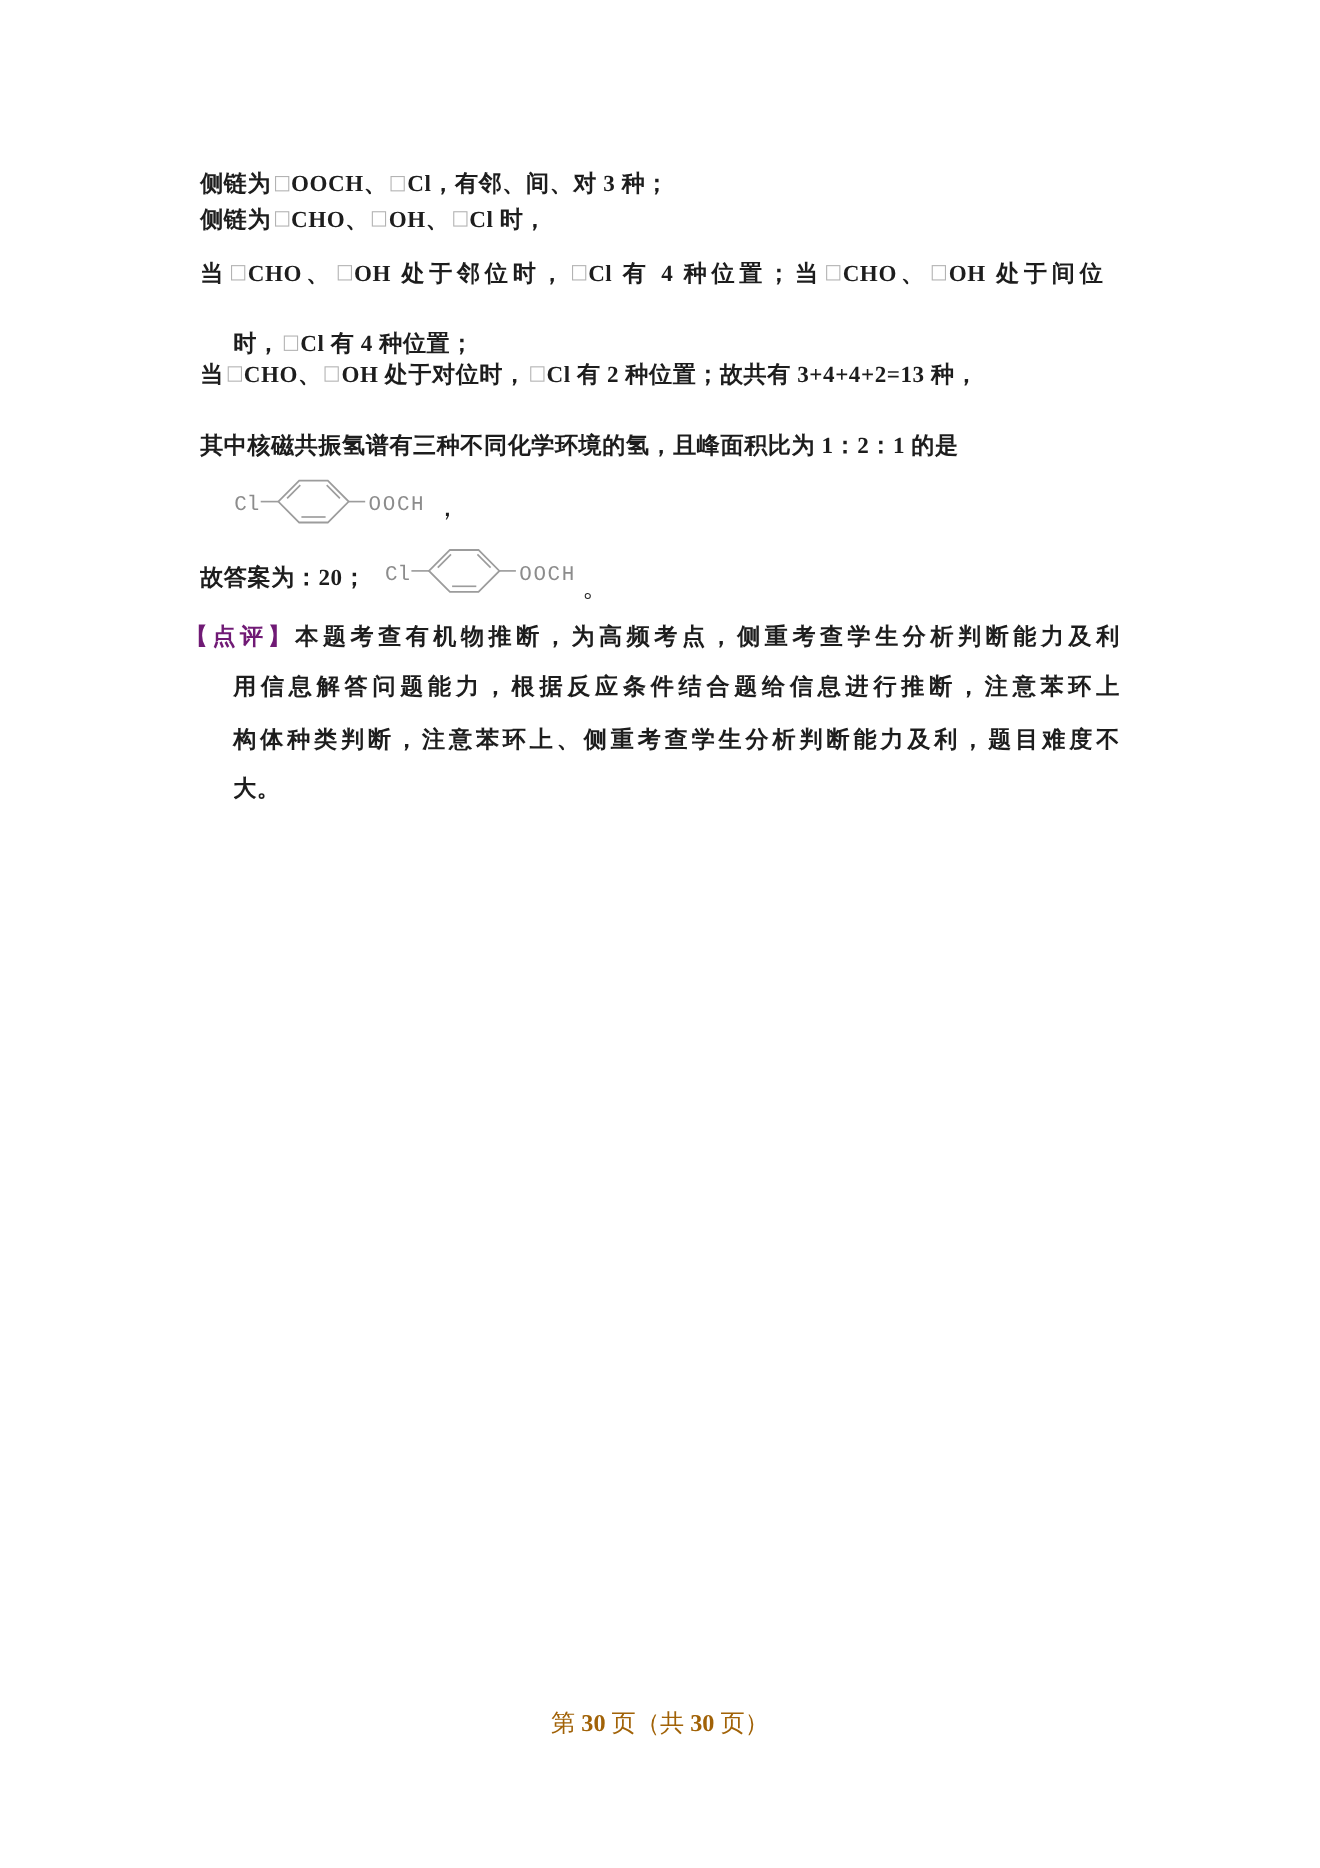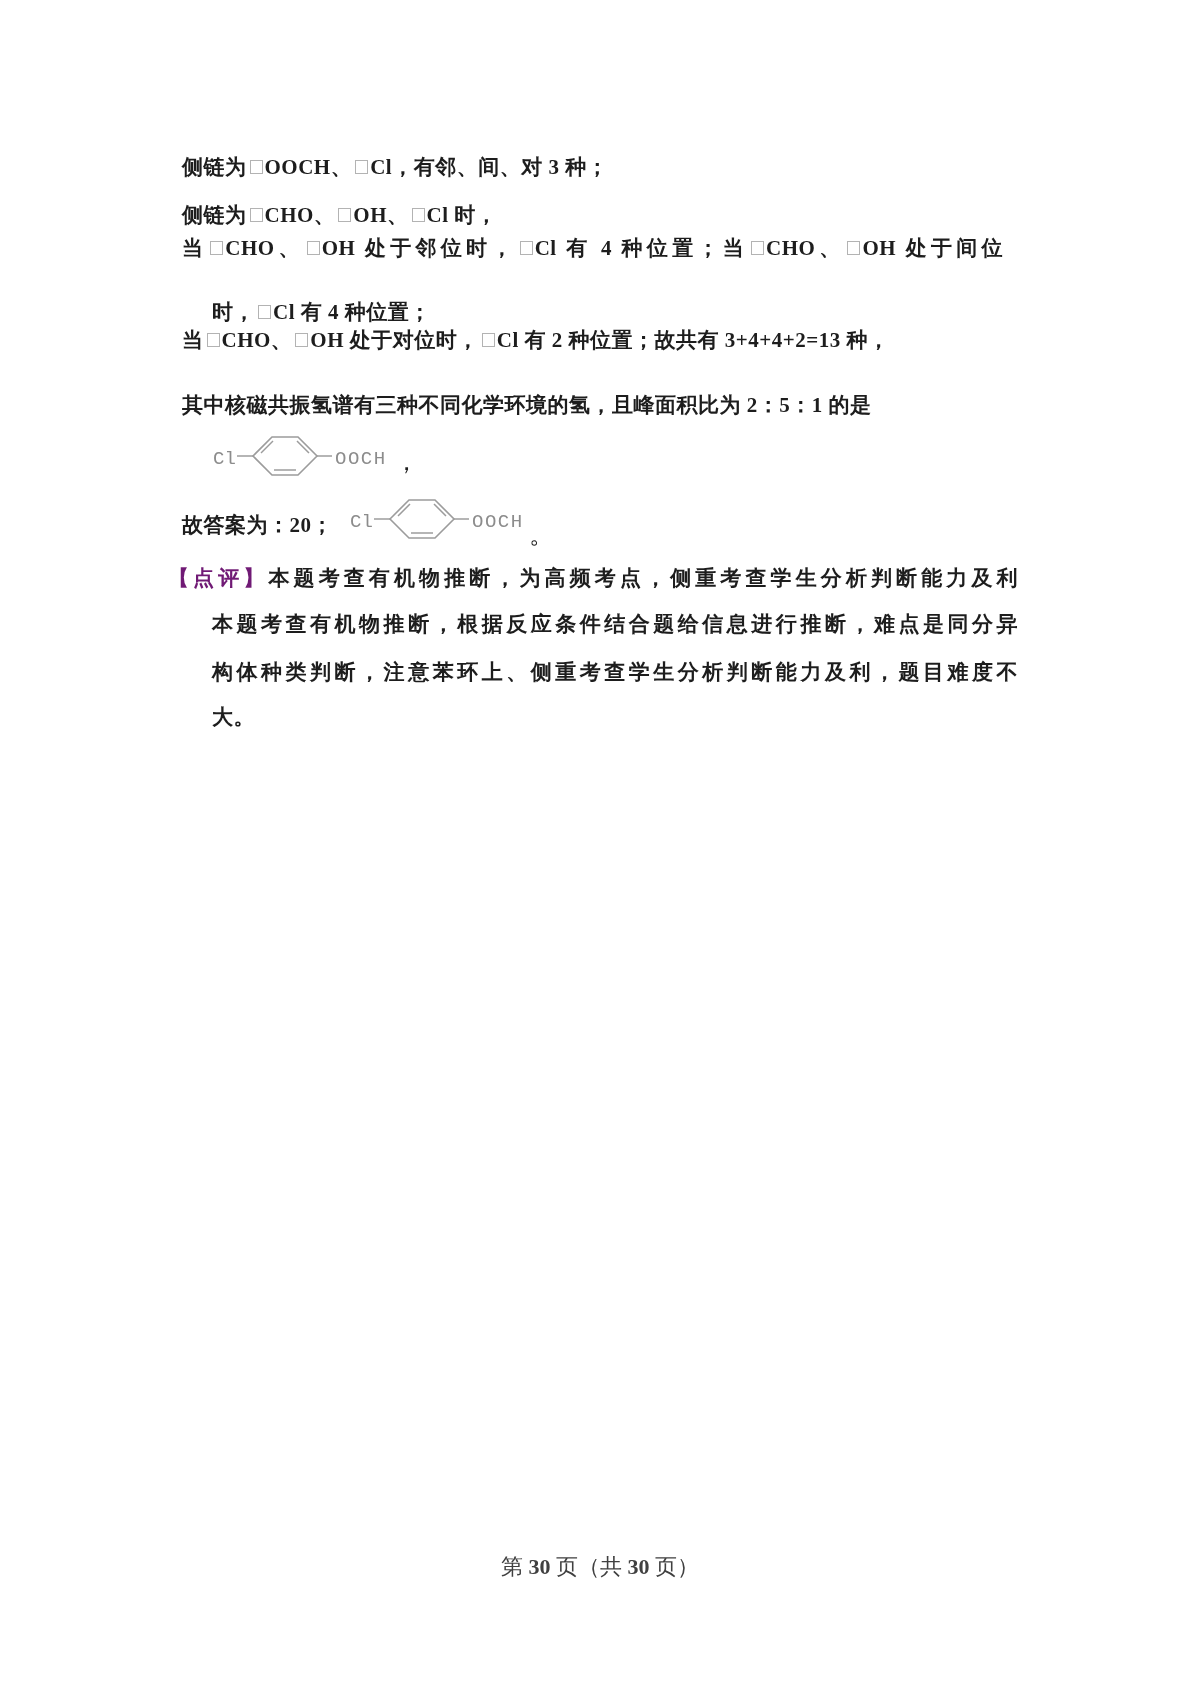--- a/index.html
+++ b/index.html
@@ -26,40 +26,40 @@
   svg.structure{position:absolute;overflow:visible;}
   svg.structure .bond{stroke:#9c9c9c;stroke-width:1.5;fill:none;}
   svg.structure .ring{stroke:#9c9c9c;stroke-width:1.6;fill:none;}
   svg.structure text{
     font-family:"Liberation Mono","DejaVu Sans Mono",monospace;
     font-size:19px;fill:#8c8c8c;
   }
   .punct{position:absolute;font-size:25px;line-height:34px;}
   .footer{
     position:absolute;left:0;top:1553px;width:1200px;text-align:center;
-    font-size:22px;line-height:28px;color:#404040;
+    font-size:22px;line-height:28px;color:#a16207;
   }
   .footer b{font-weight:bold;}
 </style>
 </head>
 <body>
 
 <div>
 
   <div class="line boxify" style="left:182px;top:150px">侧链为<span class="ph-box"></span>OOCH、<span class="ph-box"></span>Cl，有邻、间、对 3 种；</div>
 
-  <div class="line boxify" style="left:182px;top:198px">侧链为<span class="ph-box"></span>CHO、<span class="ph-box"></span>OH、<span class="ph-box"></span>Cl 时，</div>
+  <div class="line boxify" style="left:182px;top:182px">侧链为<span class="ph-box"></span>CHO、<span class="ph-box"></span>OH、<span class="ph-box"></span>Cl 时，</div>
 
   <div class="line just boxify" style="left:182px;top:231px;width:821px">当<span class="ph-box"></span>CHO、<span class="ph-box"></span>OH 处于邻位时，<span class="ph-box"></span>Cl 有 4 种位置；当<span class="ph-box"></span>CHO、<span class="ph-box"></span>OH 处于间位</div>
 
   <div class="line boxify" style="left:212px;top:295px">时，<span class="ph-box"></span>Cl 有 4 种位置；</div>
 
   <div class="line boxify" style="left:182px;top:323px">当<span class="ph-box"></span>CHO、<span class="ph-box"></span>OH 处于对位时，<span class="ph-box"></span>Cl 有 2 种位置；故共有 3+4+4+2=13 种，</div>
 
-  <div class="line boxify" style="left:182px;top:388px">其中核磁共振氢谱有三种不同化学环境的氢，且峰面积比为 2：5：1 的是</div>
+  <div class="line boxify" style="left:182px;top:388px">其中核磁共振氢谱有三种不同化学环境的氢，且峰面积比为 1：2：1 的是</div>
 
   <svg class="structure" style="left:195px;top:428px" width="220" height="60" viewBox="0 0 220 60">
     <text x="18" y="36">Cl</text>
     <line class="bond" x1="42" y1="28" x2="58" y2="28"></line>
     <polygon class="ring" points="58,28 77,9 103,9 122,28 103,47 77,47"></polygon>
     <line class="bond" x1="66" y1="25" x2="78" y2="13"></line>
     <line class="bond" x1="114" y1="25" x2="102" y2="13"></line>
     <line class="bond" x1="79" y1="42" x2="101" y2="42"></line>
     <line class="bond" x1="122" y1="28" x2="137" y2="28"></line>
     <text x="140" y="36" letter-spacing="1.5">OOCH</text>
@@ -75,21 +75,21 @@
     <line class="bond" x1="114" y1="25" x2="102" y2="13"></line>
     <line class="bond" x1="79" y1="42" x2="101" y2="42"></line>
     <line class="bond" x1="122" y1="28" x2="137" y2="28"></line>
     <text x="140" y="36" letter-spacing="1.5">OOCH</text>
   </svg>
   <span class="punct" style="left:529px;top:518px">。</span>
 
   <div class="line just" style="left:168px;top:561px;width:850px">
     <span class="blue">【点评】</span><span>本题考查有机物推断，为高频考点，侧重考查学生分析判断能力及利</span>
   </div>
-  <div class="line just" style="left:212px;top:607px;width:806px">本题考查有机物推断，根据反应条件结合题给信息进行推断，难点是同分异</div>
+  <div class="line just" style="left:212px;top:607px;width:806px">用信息解答问题能力，根据反应条件结合题给信息进行推断，注意苯环上</div>
   <div class="line just" style="left:212px;top:655px;width:806px">构体种类判断，注意苯环上、侧重考查学生分析判断能力及利，题目难度不</div>
   <div class="line" style="left:212px;top:700px">大。</div>
 
   <div class="footer">
     <span>第 </span><b>30</b><span> 页（共 </span><b>30</b><span> 页）</span>
   </div>
 
 </div>
 
 </body></html>

